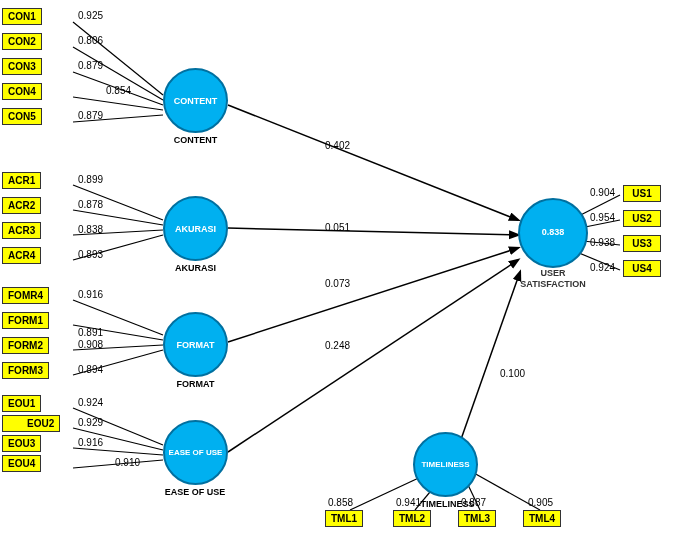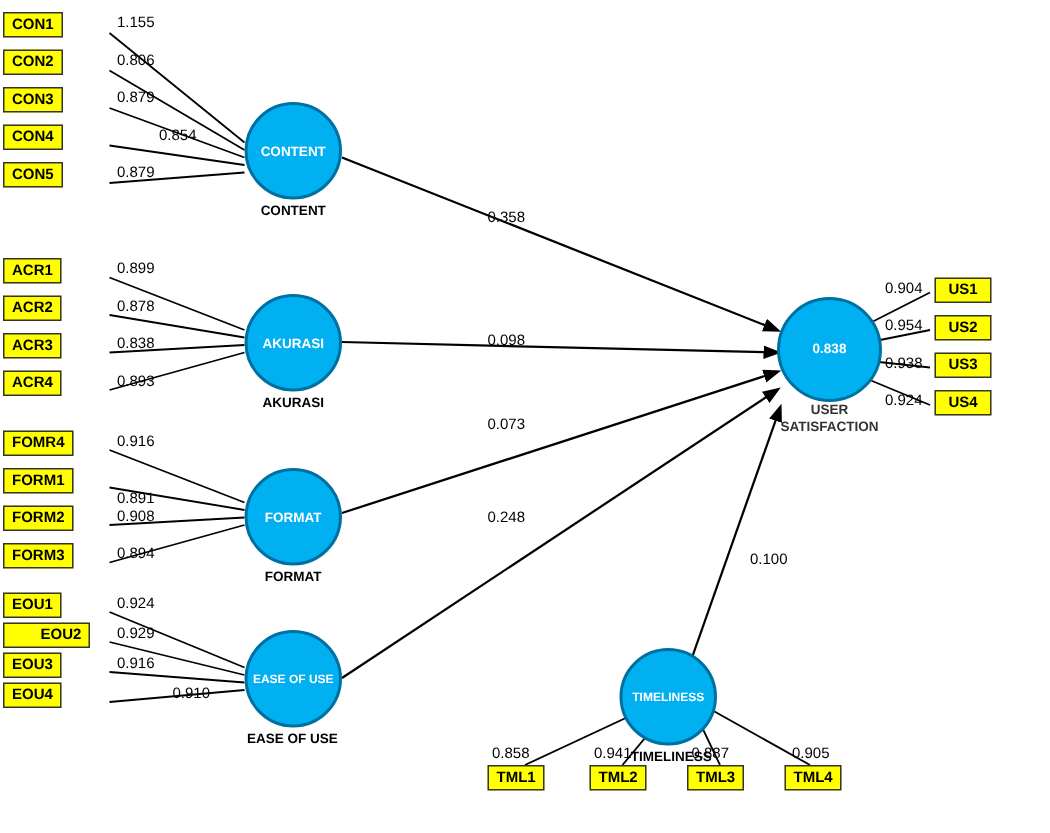--- a/index.html
+++ b/index.html
@@ -115,21 +115,21 @@
       </marker>
     </defs>
   </svg>
 
   <div class="node-box" style="left:2px;top:8px;">CON1</div>
   <div class="node-box" style="left:2px;top:33px;">CON2</div>
   <div class="node-box" style="left:2px;top:58px;">CON3</div>
   <div class="node-box" style="left:2px;top:83px;">CON4</div>
   <div class="node-box" style="left:2px;top:108px;">CON5</div>
 
-  <div class="loading-label" style="left:78px;top:10px;">1.155</div>
+  <div class="loading-label" style="left:78px;top:10px;">0.925</div>
   <div class="loading-label" style="left:78px;top:35px;">0.806</div>
   <div class="loading-label" style="left:78px;top:60px;">0.879</div>
   <div class="loading-label" style="left:78px;top:85px;padding-left:28px;">0.854</div>
   <div class="loading-label" style="left:78px;top:110px;">0.879</div>
 
   <div class="node-circle" style="left:163px;top:68px;width:65px;height:65px;">
     <span style="font-size:9px;">CONTENT</span>
   </div>
 
   <div class="node-box" style="left:2px;top:172px;">ACR1</div>
@@ -196,22 +196,22 @@
   <div class="node-box" style="left:623px;top:185px;">US1</div>
   <div class="node-box" style="left:623px;top:210px;">US2</div>
   <div class="node-box" style="left:623px;top:235px;">US3</div>
   <div class="node-box" style="left:623px;top:260px;">US4</div>
 
   <div class="loading-label" style="left:590px;top:187px;">0.904</div>
   <div class="loading-label" style="left:590px;top:212px;">0.954</div>
   <div class="loading-label" style="left:590px;top:237px;">0.938</div>
   <div class="loading-label" style="left:590px;top:262px;">0.924</div>
 
-  <div class="path-label" style="left:325px;top:140px;">0.358</div>
-  <div class="path-label" style="left:325px;top:222px;">0.098</div>
+  <div class="path-label" style="left:325px;top:140px;">0.402</div>
+  <div class="path-label" style="left:325px;top:222px;">0.051</div>
   <div class="path-label" style="left:325px;top:278px;">0.073</div>
   <div class="path-label" style="left:325px;top:340px;">0.248</div>
   <div class="path-label" style="left:500px;top:368px;">0.100</div>
 
   <div style="position:absolute;left:163px;top:135px;font-size:9px;font-weight:bold;color:#000;width:65px;text-align:center;">CONTENT</div>
   <div style="position:absolute;left:163px;top:263px;font-size:9px;font-weight:bold;color:#000;width:65px;text-align:center;">AKURASI</div>
   <div style="position:absolute;left:163px;top:379px;font-size:9px;font-weight:bold;color:#000;width:65px;text-align:center;">FORMAT</div>
   <div style="position:absolute;left:155px;top:487px;font-size:9px;font-weight:bold;color:#000;width:80px;text-align:center;">EASE OF USE</div>
   <div style="position:absolute;left:410px;top:499px;font-size:9px;font-weight:bold;color:#000;width:75px;text-align:center;">TIMELINESS</div>
   <div style="position:absolute;left:512px;top:268px;font-size:9px;font-weight:bold;color:#333;width:82px;text-align:center;line-height:1.2;">USER<br>SATISFACTION</div>

